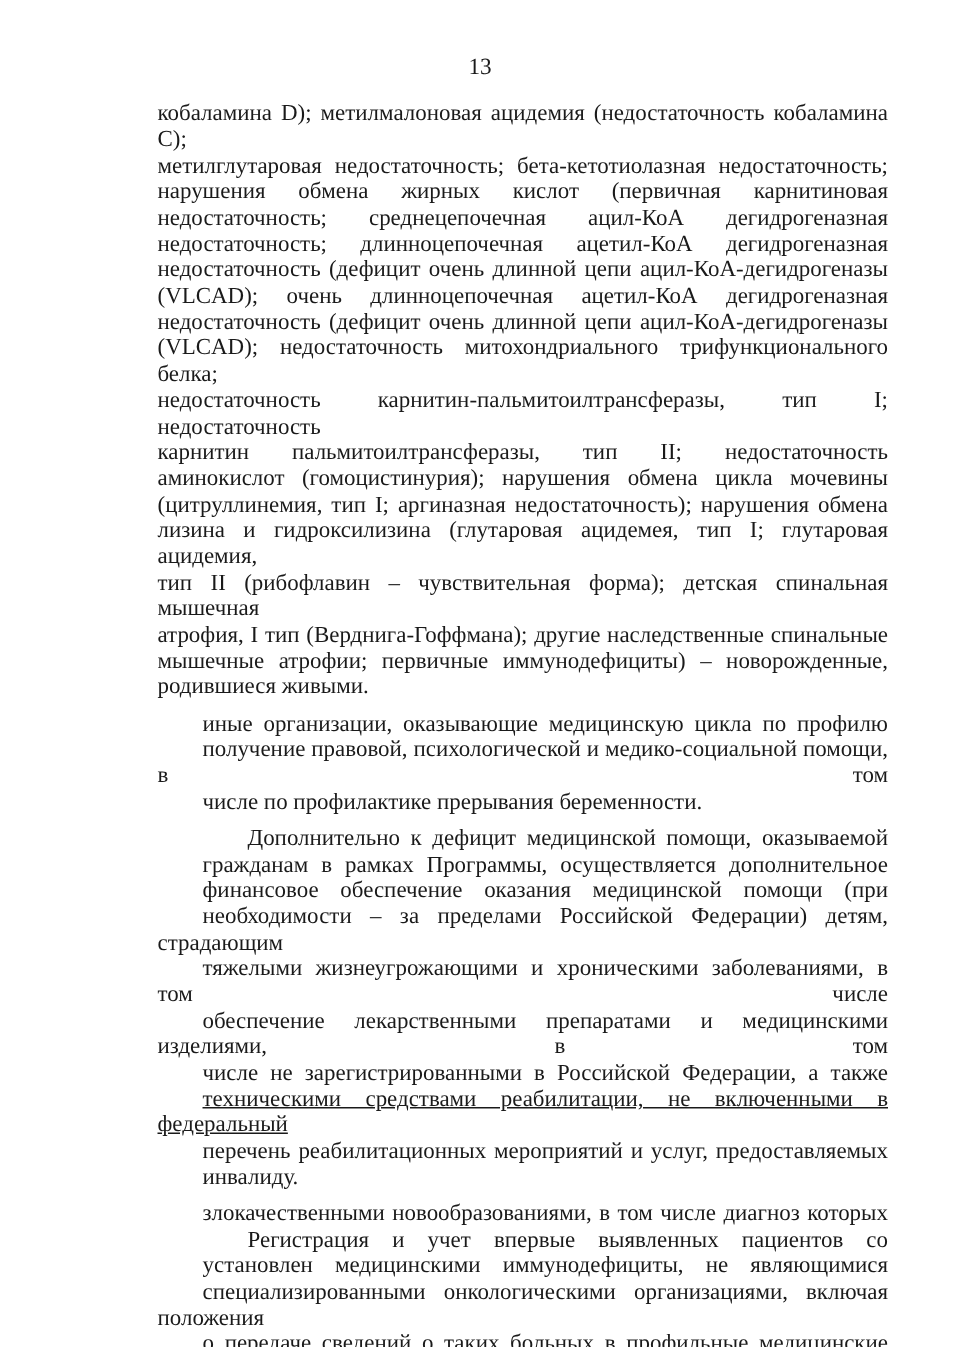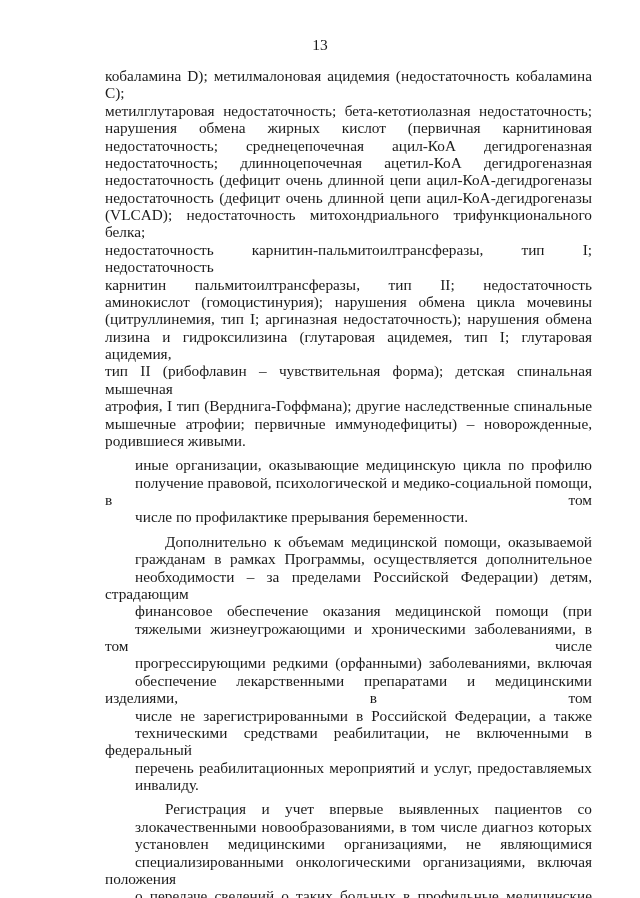--- a/index.html
+++ b/index.html
@@ -28,56 +28,56 @@
 <div class="page-number">13</div>
 
 <div class="content">
   <p>
     <span class="line" style="white-space: normal; text-align: justify;">кобаламина D); метилмалоновая ацидемия (недостаточность кобаламина C);</span>
     <span class="line" style="white-space: normal; text-align: justify;">метилглутаровая недостаточность; бета-кетотиолазная недостаточность;</span>
     <span class="line" style="white-space: normal; text-align: justify;">нарушения обмена жирных кислот (первичная карнитиновая</span>
     <span class="line" style="white-space: normal; text-align: justify;">недостаточность; среднецепочечная ацил-КоА дегидрогеназная</span>
     <span class="line" style="white-space: normal; text-align: justify;">недостаточность; длинноцепочечная ацетил-КоА дегидрогеназная</span>
     <span class="line" style="white-space: normal; text-align: justify;">недостаточность (дефицит очень длинной цепи ацил-КоА-дегидрогеназы</span>
+    <span class="line" style="white-space: normal; text-align: justify;">(VLCAD); очень длинноцепочечная ацетил-КоА дегидрогеназная</span>
     <span class="line" style="white-space: normal; text-align: justify;">недостаточность (дефицит очень длинной цепи ацил-КоА-дегидрогеназы</span>
     <span class="line" style="white-space: normal; text-align: justify;">(VLCAD); недостаточность митохондриального трифункционального белка;</span>
     <span class="line" style="white-space: normal; text-align: justify;">недостаточность карнитин-пальмитоилтрансферазы, тип I; недостаточность</span>
     <span class="line" style="white-space: normal; text-align: justify;">карнитин пальмитоилтрансферазы, тип II; недостаточность</span>
     <span class="line" style="white-space: normal; text-align: justify;">аминокислот (гомоцистинурия); нарушения обмена цикла мочевины</span>
     <span class="line" style="white-space: normal; text-align: justify;">(цитруллинемия, тип I; аргиназная недостаточность); нарушения обмена</span>
     <span class="line" style="white-space: normal; text-align: justify;">лизина и гидроксилизина (глутаровая ацидемея, тип I; глутаровая ацидемия,</span>
     <span class="line" style="white-space: normal; text-align: justify;">тип II (рибофлавин – чувствительная форма); детская спинальная мышечная</span>
     <span class="line" style="white-space: normal; text-align: justify;">атрофия, I тип (Верднига-Гоффмана); другие наследственные спинальные</span>
     <span class="line" style="white-space: normal; text-align: justify;">мышечные атрофии; первичные иммунодефициты) – новорожденные,</span>
     <span class="line last" style="white-space: normal; text-align: left;">родившиеся живыми.</span>
   </p>
 
   <p class="indent">
     <span class="line" style="white-space: normal; text-align: justify;">иные организации, оказывающие медицинскую цикла по профилю</span>
     <span class="line" style="white-space: normal; text-align: justify;">получение правовой, психологической и медико-социальной помощи, в том</span>
     <span class="line last" style="white-space: normal; text-align: center;">числе по профилактике прерывания беременности.</span>
   </p>
 
   <p class="indent">
-    <span class="line" style="padding-left: 30px; white-space: normal; text-align: justify;">Дополнительно к объемам медицинской помощи, оказываемой</span>
+    <span class="line" style="padding-left: 30px; white-space: normal; text-align: justify;">Дополнительно к дефицит медицинской помощи, оказываемой</span>
     <span class="line" style="white-space: normal; text-align: justify;">гражданам в рамках Программы, осуществляется дополнительное</span>
+    <span class="line" style="white-space: normal; text-align: justify;">финансовое обеспечение оказания медицинской помощи (при</span>
     <span class="line" style="white-space: normal; text-align: justify;">необходимости – за пределами Российской Федерации) детям, страдающим</span>
-    <span class="line" style="white-space: normal; text-align: justify;">финансовое обеспечение оказания медицинской помощи (при</span>
     <span class="line" style="white-space: normal; text-align: justify;">тяжелыми жизнеугрожающими и хроническими заболеваниями, в том числе</span>
-    <span class="line" style="white-space: normal; text-align: justify;">прогрессирующими редкими (орфанными) заболеваниями, включая</span>
     <span class="line" style="white-space: normal; text-align: justify;">обеспечение лекарственными препаратами и медицинскими изделиями, в том</span>
     <span class="line" style="white-space: normal; text-align: justify;">числе не зарегистрированными в Российской Федерации, а также</span>
-    <span class="line" style="white-space: normal; text-align: justify;">техническими средствами реабилитации, не включенными в федеральный</span>
+    <span class="line" style="white-space: normal; text-align: justify; text-decoration: underline;">техническими средствами реабилитации, не включенными в федеральный</span>
     <span class="line" style="white-space: normal; text-align: justify;">перечень реабилитационных мероприятий и услуг, предоставляемых</span>
     <span class="line last" style="white-space: normal; text-align: left;">инвалиду.</span>
   </p>
 
   <p class="indent">
+    <span class="line" style="white-space: normal; text-align: justify;">злокачественными новообразованиями, в том числе диагноз которых</span>
     <span class="line" style="padding-left: 30px; white-space: normal; text-align: justify;">Регистрация и учет впервые выявленных пациентов со</span>
-    <span class="line" style="white-space: normal; text-align: justify;">злокачественными новообразованиями, в том числе диагноз которых</span>
-    <span class="line" style="white-space: normal; text-align: justify;">установлен медицинскими организациями, не являющимися</span>
+    <span class="line" style="white-space: normal; text-align: justify;">установлен медицинскими иммунодефициты, не являющимися</span>
     <span class="line" style="white-space: normal; text-align: justify;">специализированными онкологическими организациями, включая положения</span>
     <span class="line" style="white-space: normal; text-align: justify;">о передаче сведений о таких больных в профильные медицинские</span>
     <span class="line" style="white-space: normal; text-align: justify;">организации осуществляется в соответствии с порядком оказания</span>
 
   </p>
 
 </div>
 
 </body></html>

